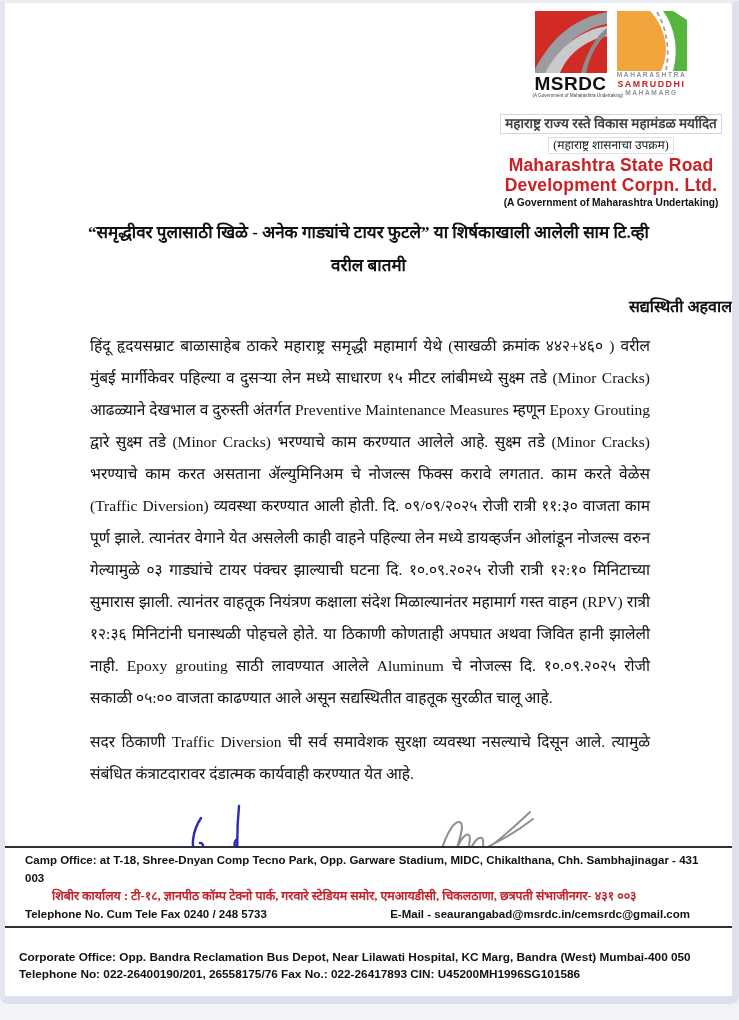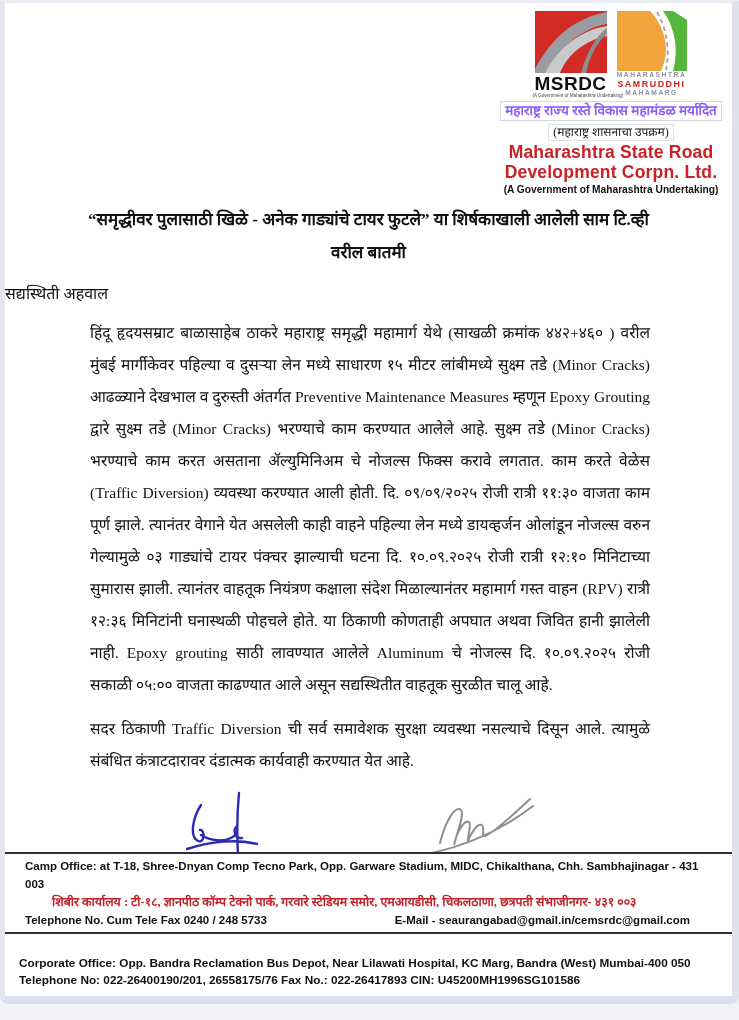--- a/index.html
+++ b/index.html
@@ -14,38 +14,38 @@
   
   .header { display:flex; justify-content:flex-end; padding:8px 10px 0 0; }
   .header-block { width:222px; text-align:center; }
   .logos { display:flex; justify-content:center; align-items:flex-start; gap:5px; }
   .logo-col { width:76px; }
   .logo-col svg { display:block; margin:0 auto; }
   .msrdc-label { font-family:"Liberation Sans",sans-serif; font-weight:bold; font-size:19px; line-height:1.0; letter-spacing:.5px; color:#101010; margin-top:1px; }
   .msrdc-sub { font-family:"Liberation Sans",sans-serif; font-size:4.6px; color:#444; white-space:nowrap; }
   .sam-l1,.sam-l3 { font-family:"Liberation Sans",sans-serif; font-weight:bold; font-size:6.6px; letter-spacing:1.6px; color:#8f959c; line-height:1.25; }
   .sam-l2 { font-family:"Liberation Sans",sans-serif; font-weight:bold; font-size:8.8px; letter-spacing:1.6px; color:#cb2026; line-height:1.15; }
-  .org-mr { display:inline-block; color:#8b5cf6; font-weight:bold; font-size:13.5px; line-height:1.2; border:1px solid #d6d6e2; padding:1px 4px; margin-top:3px; white-space:nowrap; }
+  .org-mr { display:inline-block; color:#404040; font-weight:bold; font-size:13.5px; line-height:1.2; border:1px solid #d6d6e2; padding:1px 4px; margin-top:16px; white-space:nowrap; }
   .org-mr-sub { display:inline-block; color:#1a1a1a; font-size:12px; line-height:1.2; border:1px solid #e1e1ea; padding:0 4px; margin-top:3px; }
   .org-en { font-family:"Liberation Sans",sans-serif; font-weight:bold; color:#cb2026; font-size:17.5px; line-height:1.02; margin-top:3px; letter-spacing:.2px; }
   .org-en-sub { font-family:"Liberation Sans",sans-serif; font-weight:bold; color:#111; font-size:10.2px; margin-top:2px; white-space:nowrap; }
   
   .title { text-align:center; font-weight:bold; font-size:17px; line-height:33px; margin-top:8px; padding:0 70px; }
-  .subtitle { text-align:left; font-weight:normal; font-size:16px; margin-top:13px; }
+  .subtitle { text-align:right; font-weight:bold; font-size:16px; margin-top:13px; }
   
   .body { padding:13px 82px 0 85px; text-align:justify; font-size:15.5px; line-height:32px; }
   .body p { margin:0 0 12px 0; }
   
   .sigs { display:flex; padding:2px 100px 0 100px; }
   .sig-col { width:252px; display:flex; flex-direction:column; justify-content:flex-end; align-items:center; text-align:center; }
   .sig-col svg { display:block; }
   .sig-line { font-weight:bold; font-size:15px; line-height:24px; white-space:nowrap; }
   .sig-underline { text-decoration:underline dotted #3fbdbd 2px; text-underline-offset:3px; }
   
-  .footer { position:absolute; left:0; right:0; bottom:2px; background:#fff;border-radius:11px; }
+  .footer { position:absolute; left:0; right:0; bottom:8px; background:#fff;border-radius:11px; }
   .footer-rule { height:2px; background:#2f2f3a; }
   .footer-rule.thin { height:2px; margin-top:1px; }
   .fblock1 { padding:3px 16px 2px 20px; font-family:"Liberation Sans",sans-serif; font-weight:bold; font-size:11.5px; line-height:18px; color:#111; }
   .camp-mr { color:#c3242b; font-size:12.4px; font-weight:bold; font-family:"Liberation Serif","DejaVu Serif",serif;padding-left:27px; }
   .tel-row { display:flex; justify-content:space-between; padding-right:26px; }
   .fblock2 { padding:21px 8px 6px 14px; font-family:"Liberation Sans",sans-serif; font-weight:bold; font-size:11.8px; line-height:16.5px; color:#111; }
 </style>
 </head>
 <body>
 
@@ -114,21 +114,21 @@
     </div>
   </div>
 
   <div class="footer">
     <div class="footer-rule"></div>
     <div class="fblock1">
       <div>Camp Office: at T-18, Shree-Dnyan Comp Tecno Park, Opp. Garware Stadium, MIDC, Chikalthana, Chh. Sambhajinagar - 431 003</div>
       <div class="camp-mr">शिबीर कार्यालय : टी-१८, ज्ञानपीठ कॉम्प टेक्नो पार्क, गरवारे स्टेडियम समोर, एमआयडीसी, चिकलठाणा, छत्रपती संभाजीनगर- ४३१ ००३</div>
       <div class="tel-row">
         <span>Telephone No. Cum Tele Fax 0240 / 248 5733</span>
-        <span>E-Mail - seaurangabad@gmail.in/cemsrdc@gmail.com</span>
+        <span>E-Mail - seaurangabad@msrdc.in/cemsrdc@gmail.com</span>
       </div>
     </div>
     <div class="footer-rule thin"></div>
     <div class="fblock2">
       <div>Corporate Office: Opp. Bandra Reclamation Bus Depot, Near Lilawati Hospital, KC Marg, Bandra (West) Mumbai-400 050</div>
       <div>Telephone No: 022-26400190/201, 26558175/76 Fax No.: 022-26417893  CIN: U45200MH1996SG101586</div>
     </div>
   </div>
 
 </div>

